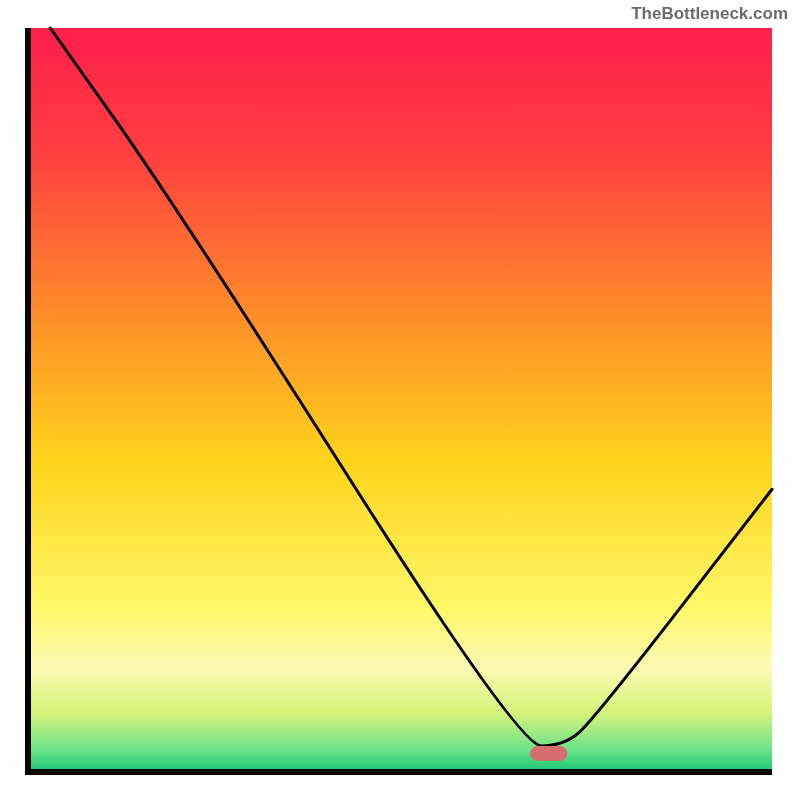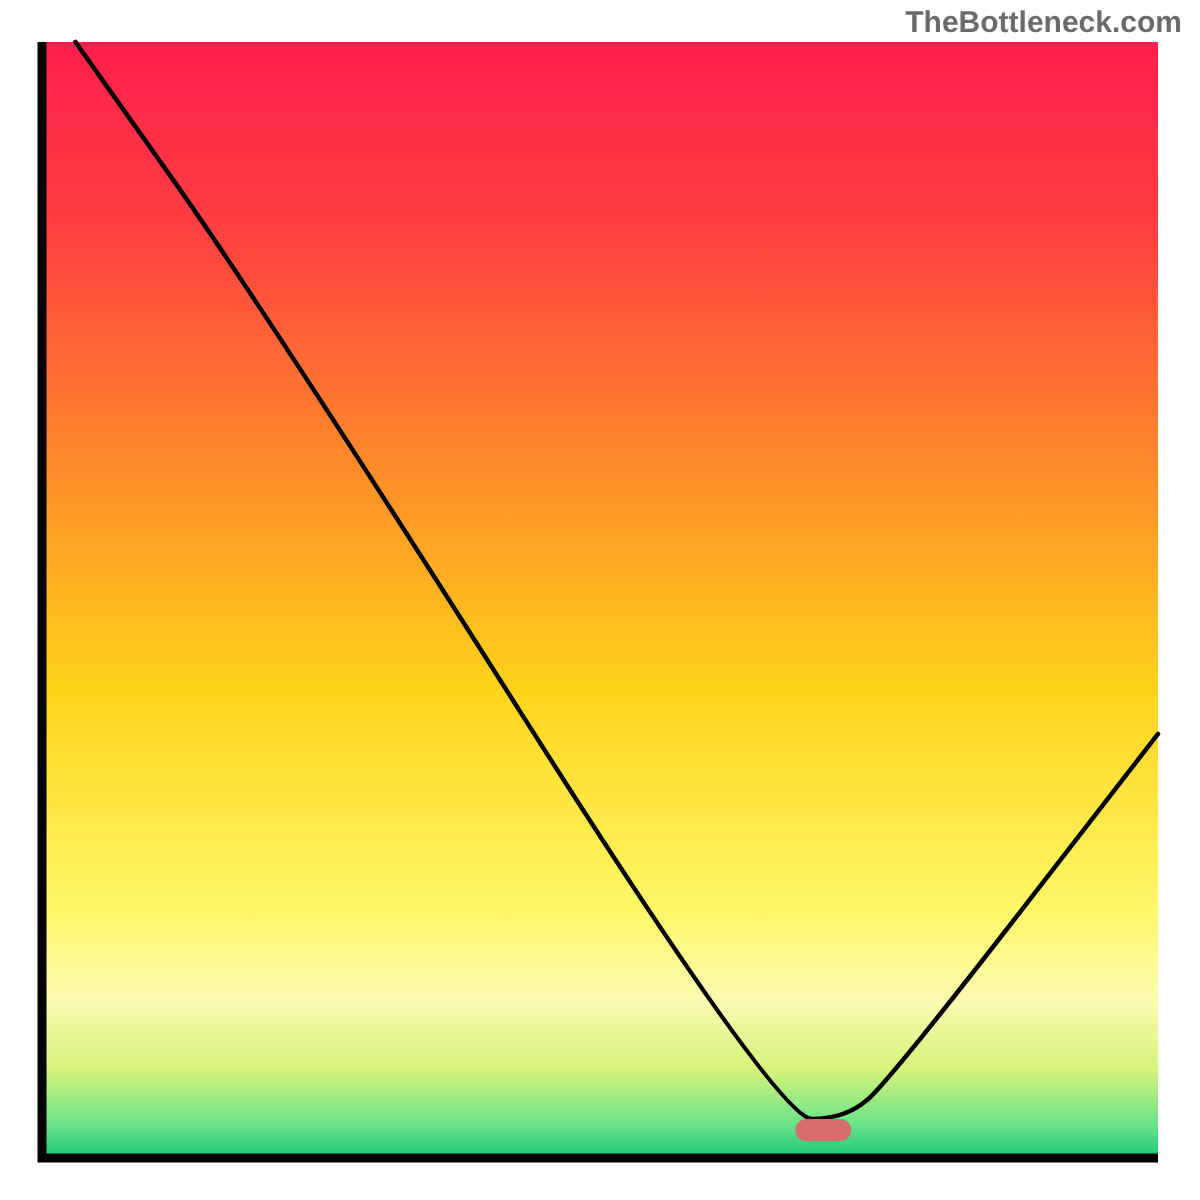--- a/index.html
+++ b/index.html
@@ -13,21 +13,21 @@
   .chart-container {
     position: relative;
     width: 800px;
     height: 800px;
   }
   .watermark {
     position: absolute;
     top: 4px;
     right: 12px;
     font-family: Arial, Helvetica, sans-serif;
-    font-size: 20px;
+    font-size: 17px;
     font-weight: bold;
     color: #6b6b6b;
     z-index: 10;
   }
   svg {
     display: block;
   }
 </style>
 </head>
 <body>

